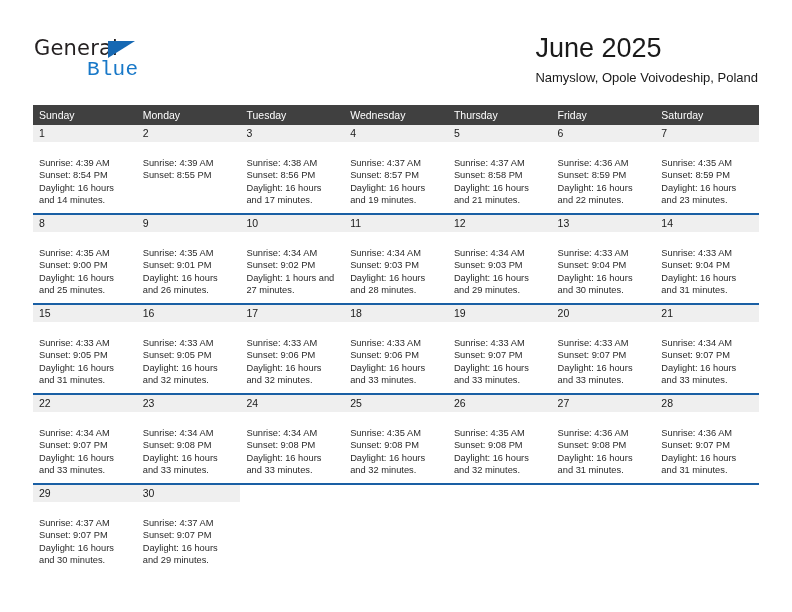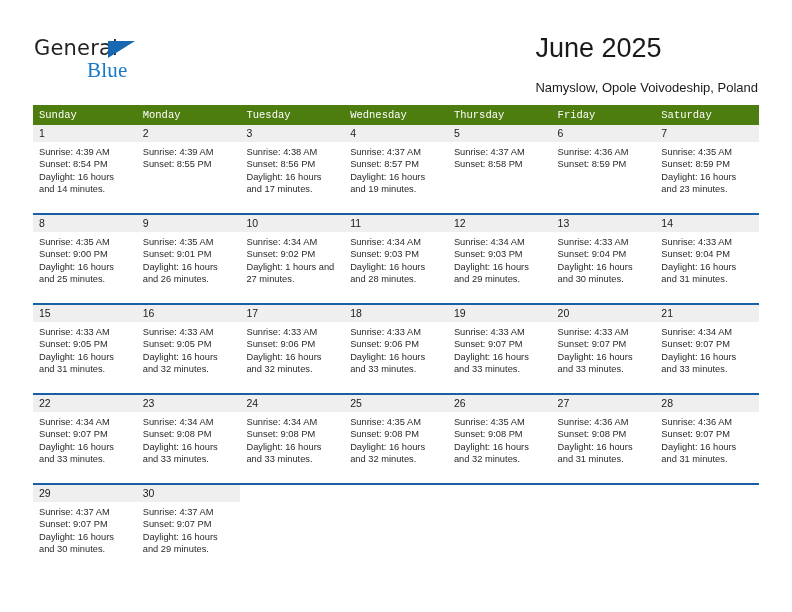--- a/index.html
+++ b/index.html
@@ -54,57 +54,56 @@
     border-left: 27px solid #1668b3;
     border-bottom: 17px solid transparent;
   }
   .logo-blue {
     position: absolute;
     left: 53px;
     top: 22px;
     font-size: 21px;
     letter-spacing: 0.2px;
     color: #1878c8;
-    font-family: Liberation Serif, serif;
+    font-family: Liberation Mono, monospace;
     line-height: 24px;
   }
 
   .title-block {
     position: absolute;
     right: 34px;
     top: 32px;
     text-align: left;
   }
   .month-title {
     font-size: 27px;
     color: #1a1a1a;
     line-height: 32px;
     white-space: nowrap;
   }
   .location-sub {
-    margin-top: 16px;
+    margin-top: 6px;
     font-size: 13px;
     color: #1a1a1a;
     line-height: 16px;
     white-space: nowrap;
   }
 
   
   .calendar {
     position: absolute;
     left: 33px;
     top: 105px;
     width: 726px;
   }
   .weekday-row {
     display: flex;
     width: 726px;
-    background: #4d7c0f;
+    background: #404040;
     height: 20px;
-    font-family: Liberation Mono, monospace;
   }
   .weekday-cell {
     flex: 1 1 0;
     color: #ffffff;
     font-size: 10.5px;
     line-height: 20px;
     padding-left: 6px;
     box-sizing: border-box;
     white-space: nowrap;
     overflow: hidden;
@@ -137,20 +136,21 @@
     box-sizing: border-box;
   }
   .day-cell.empty .day-number {
     background: transparent;
   }
   .day-info {
     padding: 4px 6px 0 6px;
     font-size: 9.3px;
     line-height: 12.3px;
     color: #2a2a2a;
+    margin-top: 11px;
   }
   .day-info div {
     white-space: nowrap;
   }
   .daylight-line {
     white-space: normal !important;
   }
 </style>
 </head>
 <body>
@@ -213,27 +213,29 @@
               <div>Sunrise: 4:37 AM</div>
               <div>Sunset: 8:57 PM</div>
               <div class="daylight-line">Daylight: 16 hours and 19 minutes.</div>
             </div>
           </div>
           <div class="day-cell">
             <div class="day-number">5</div>
             <div class="day-info">
               <div>Sunrise: 4:37 AM</div>
               <div>Sunset: 8:58 PM</div>
+              <div class="daylight-line">Daylight: 16 hours and 21 minutes.</div>
             </div>
           </div>
           <div class="day-cell">
             <div class="day-number">6</div>
             <div class="day-info">
               <div>Sunrise: 4:36 AM</div>
               <div>Sunset: 8:59 PM</div>
+              <div class="daylight-line">Daylight: 16 hours and 22 minutes.</div>
             </div>
           </div>
           <div class="day-cell">
             <div class="day-number">7</div>
             <div class="day-info">
               <div>Sunrise: 4:35 AM</div>
               <div>Sunset: 8:59 PM</div>
               <div class="daylight-line">Daylight: 16 hours and 23 minutes.</div>
             </div>
           </div>

